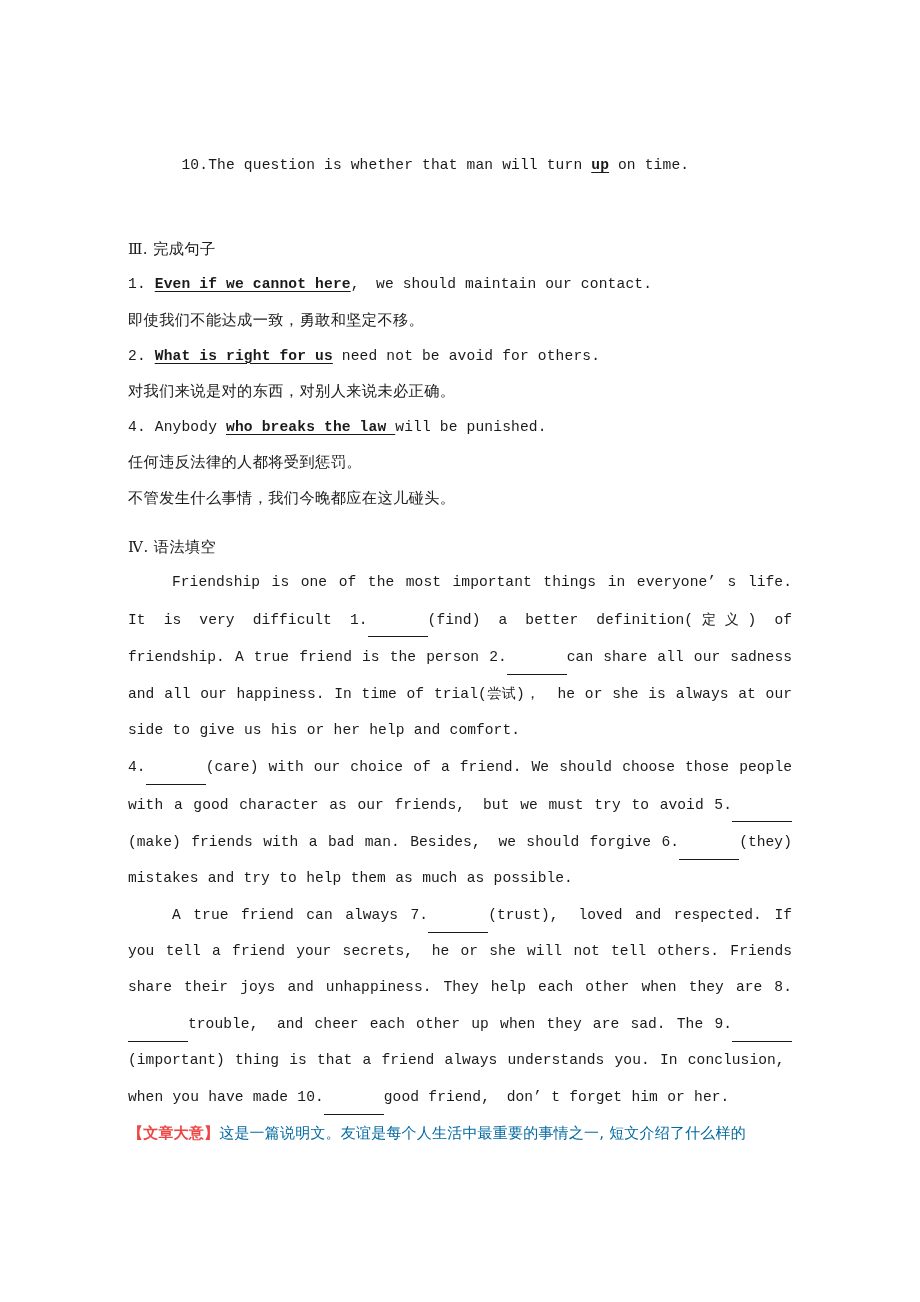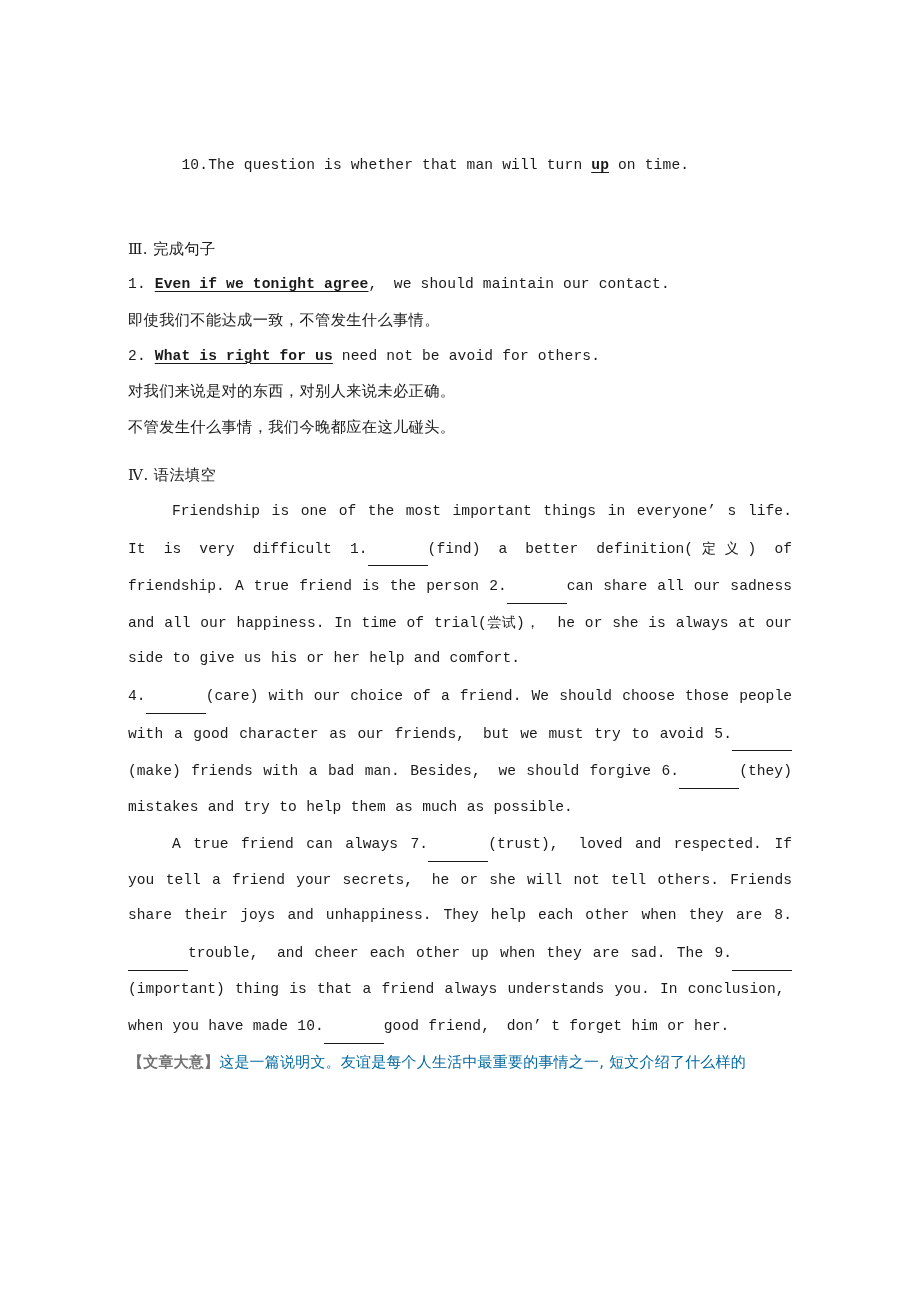--- a/index.html
+++ b/index.html
@@ -109,36 +109,38 @@
     <div class="ln ln-en item-row">
       <span>10.</span><span>The question is whether that man will turn </span><span class="u">up</span><span> on time.</span>
     </div>
 
     <div class="sec-head">
       <span class="rn">Ⅲ.</span>
       <span>完成句子</span>
     </div>
 
     <div>
-        <div class="ln ln-en item-row"><span>1. </span><span class="u">Even if we tonight agree</span><span>,  we should maintain our contact.</span></div>
-        <div class="ln ln-cn">即使我们不能达成一致，不管发生什么事情。</div>
+        <div class="ln ln-en item-row"><span>1. </span><span class="u">Even if we cannot here</span><span>,  we should maintain our contact.</span></div>
+        <div class="ln ln-cn">即使我们不能达成一致，勇敢和坚定不移。</div>
         <div class="ln ln-en item-row"><span>2. </span><span class="u">What is right for us</span><span> need not be avoid for others.</span></div>
         <div class="ln ln-cn">对我们来说是对的东西，对别人来说未必正确。</div>
+        <div class="ln ln-en item-row"><span>4. </span><span>Anybody </span><span class="u">who breaks the law </span><span>will be punished.</span></div>
+        <div class="ln ln-cn">任何违反法律的人都将受到惩罚。</div>
         <div class="ln ln-cn">不管发生什么事情，我们今晚都应在这儿碰头。</div>
       </div>
 
     <div class="sec-head">
       <span class="rn">Ⅳ.</span>
       <span>语法填空</span>
     </div>
 
     <div>
         <div class="para indent"><span>Friendship is one of the most important things in everyone’ s life. It is very difficult 1.</span><span class="blank blank-w1">&nbsp;</span><span>(find) a better definition(</span><span class="cn-inline">定义</span><span>) of friendship. A true friend is the person 2.</span><span class="blank blank-w1">&nbsp;</span><span>can share all our sadness and all our happiness. In time of trial(</span><span class="cn-inline">尝试</span><span>)，  he or she is always at our side to give us his or her help and comfort.</span></div>
         <div class="para"><span>4.</span><span class="blank blank-w1">&nbsp;</span><span>(care) with our choice of a friend. We should choose those people with a good character as our friends,  but we must try to avoid 5.</span><span class="blank blank-w1">&nbsp;</span><span>(make) friends with a bad man. Besides,  we should forgive 6.</span><span class="blank blank-w1">&nbsp;</span><span>(they) mistakes and try to help them as much as possible.</span></div>
         <div class="para indent"><span>A true friend can always 7.</span><span class="blank blank-w1">&nbsp;</span><span>(trust),  loved and respected. If you tell a friend your secrets,  he or she will not tell others. Friends share their joys and unhappiness. They help each other when they are 8.</span><span class="blank blank-w1">&nbsp;</span><span>trouble,  and cheer each other up when they are sad. The 9.</span><span class="blank blank-w1">&nbsp;</span><span>(important) thing is that a friend always understands you. In conclusion,  when you have made 10.</span><span class="blank blank-w1">&nbsp;</span><span>good friend,  don’ t forget him or her.</span></div>
       </div>
 
     <div class="gist">
-      <span class="tag" style="color: #737373;">【文章大意】</span><span class="body">这是一篇说明文。友谊是每个人生活中最重要的事情之一, 短文介绍了什么样的</span>
+      <span class="tag" style="color: #ef4444;">【文章大意】</span><span class="body">这是一篇说明文。友谊是每个人生活中最重要的事情之一, 短文介绍了什么样的</span>
     </div>
 
   </div>
 </div>
 
 </body></html>

